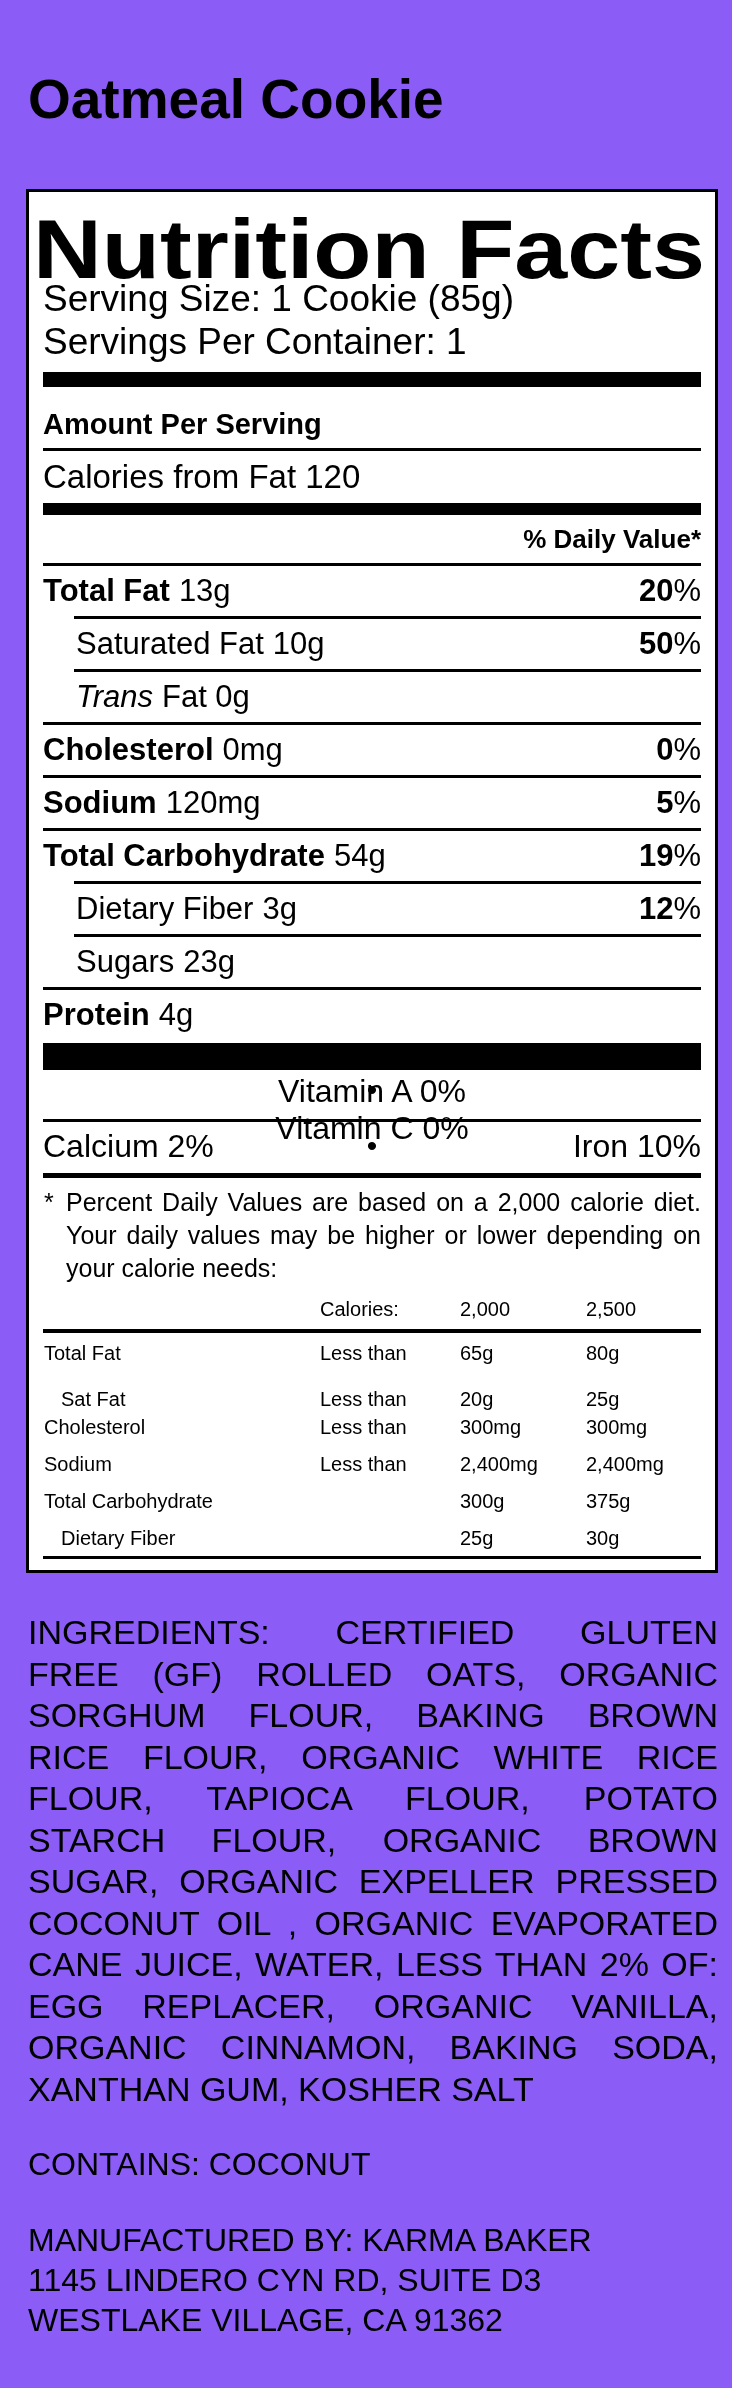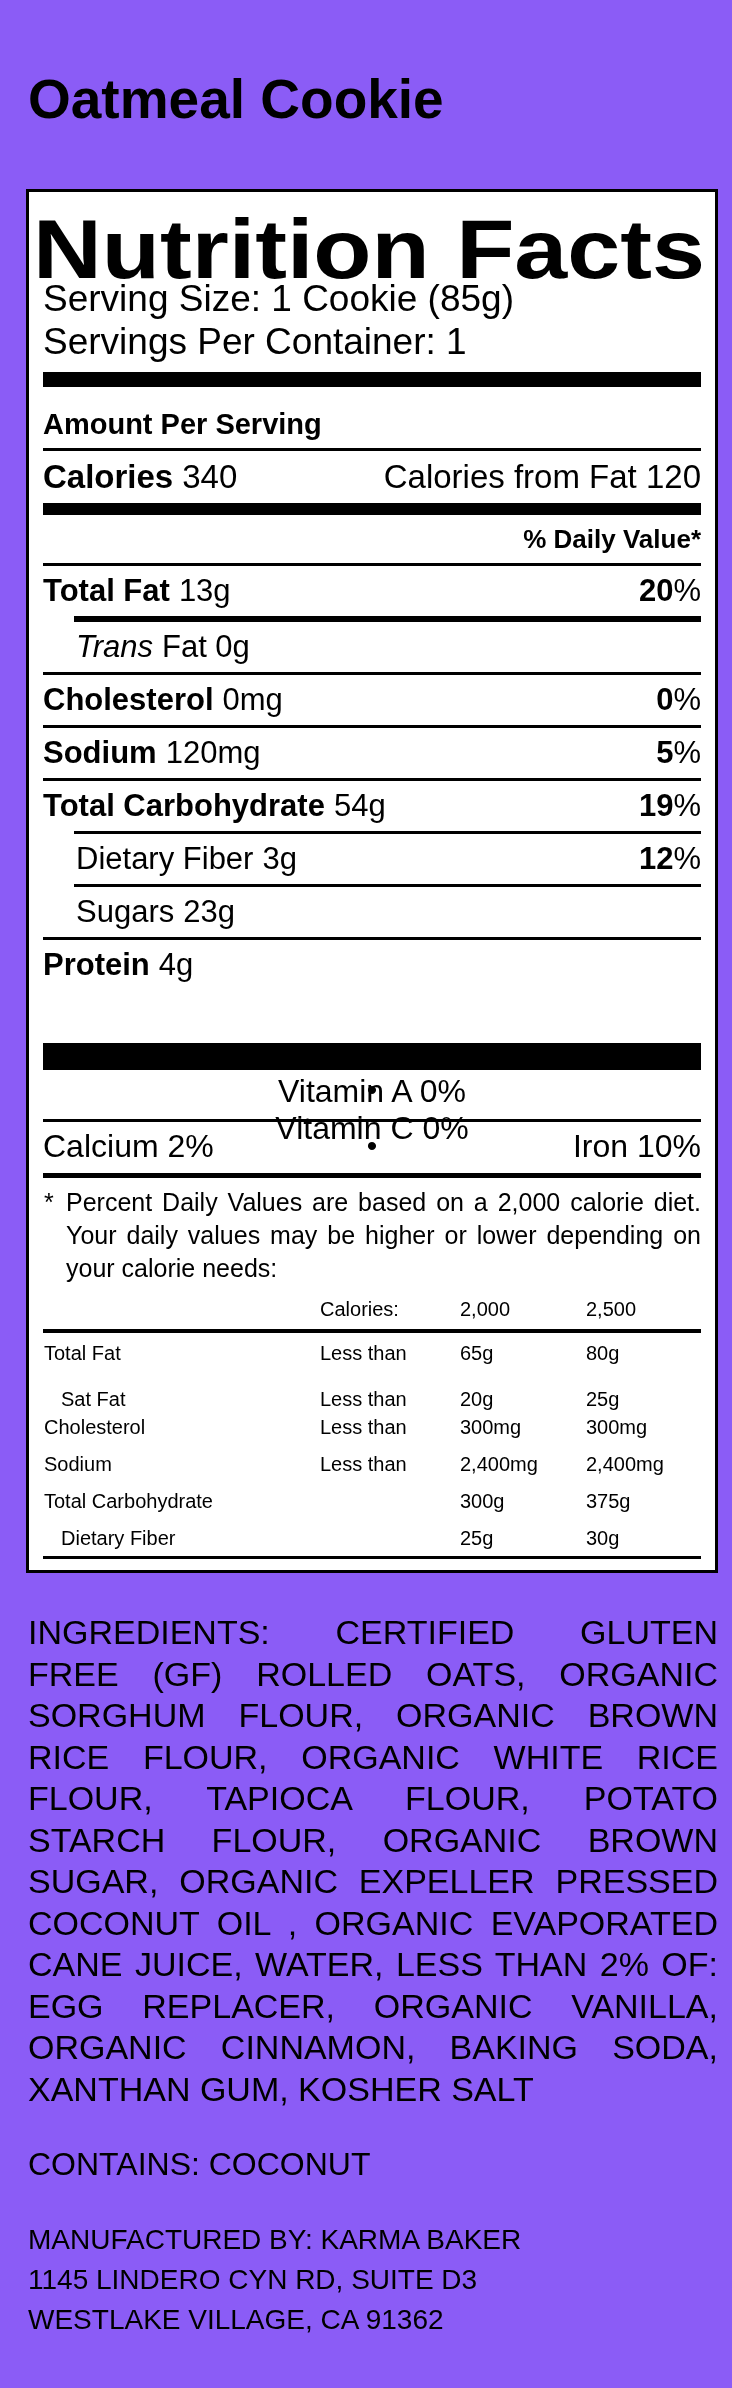--- a/index.html
+++ b/index.html
@@ -86,21 +86,21 @@
   .tc1 { left:1px; }  .tc1i { left:18px; }
   .tc2 { left:277px; } .tc3 { left:417px; } .tc4 { left:543px; }
 
   
   .ingredients { position:absolute; left:28px; top:1612px; width:690px; font-size:34px; line-height:41.5px; }
   .ing-line { text-align:justify; text-align-last:justify; white-space:normal; }
   .ing-line.last { text-align:left; text-align-last:left; }
 
   .contains { position:absolute; left:28px; top:2146px; font-size:32px; }
 
-  .mfg { position:absolute; left:28px; top:2220px; font-size:28px; line-height:40px; }
+  .mfg { position:absolute; left:28px; top:2220px; font-size:32px; line-height:40px; }
 </style>
 </head>
 <body>
 
 <div class="page">
 
   <div class="page-title">Oatmeal Cookie</div>
 
   <div class="nfbox">
 
@@ -110,40 +110,46 @@
 
     <div class="srv srv1">Serving Size: 1 Cookie (85g)</div>
     <div class="srv srv2">Servings Per Container: 1</div>
 
     <div class="bar bar1"></div>
 
     <div class="aps">Amount Per Serving</div>
     <div class="rule rule-aps"></div>
 
     <div class="calrow">
-      <span class="left"><span class="b">Calories</span><span class="gap">340</span></span>
       <span>Calories from Fat 120</span>
     </div>
 
     <div class="bar bar2"></div>
 
     <div class="dvh">% Daily Value*</div>
     <div class="rule rule-dvh"></div>
 
     <div class="rows">
 
       <div class="nrow">
         <span class="left">
             <span class="nm b">Total Fat</span>
             <span class="gap">13g</span>
           </span>
         <span><span class="dvval">20</span><span class="pct">%</span></span>
       </div>
       <div class="hr ind2"></div>
 
+      <div class="nrow ind">
+        <span class="left">
+            <span class="nm">Saturated Fat</span>
+            <span class="gap">10g</span>
+          </span>
+        <span><span class="dvval">50</span><span class="pct">%</span></span>
+      </div>
       <div class="hr ind2"></div>
 
       <div class="nrow ind">
         <span class="left">
             <span class="nm it">Trans</span>
             <span class="gap">Fat 0g</span>
           </span>
       </div>
       <div class="hr"></div>
 
@@ -267,21 +273,21 @@
       <span class="tc tc4">30g</span>
     </div>
 
     <div class="rule rule-bot"></div>
 
   </div>
 
   <div class="ingredients">
     <div class="ing-line">INGREDIENTS: CERTIFIED GLUTEN</div>
     <div class="ing-line">FREE (GF) ROLLED OATS, ORGANIC</div>
-    <div class="ing-line">SORGHUM FLOUR, ORGANIC BROWN</div>
+    <div class="ing-line">SORGHUM FLOUR, BAKING BROWN</div>
     <div class="ing-line">RICE FLOUR, ORGANIC WHITE RICE</div>
     <div class="ing-line">FLOUR, TAPIOCA FLOUR, POTATO</div>
     <div class="ing-line">STARCH FLOUR, ORGANIC BROWN</div>
     <div class="ing-line">SUGAR, ORGANIC EXPELLER PRESSED</div>
     <div class="ing-line">COCONUT OIL , ORGANIC EVAPORATED</div>
     <div class="ing-line">CANE JUICE, WATER, LESS THAN 2% OF:</div>
     <div class="ing-line">EGG REPLACER, ORGANIC VANILLA,</div>
     <div class="ing-line">ORGANIC CINNAMON, BAKING SODA,</div>
     <div class="ing-line last">XANTHAN GUM, KOSHER SALT</div>
   </div>

